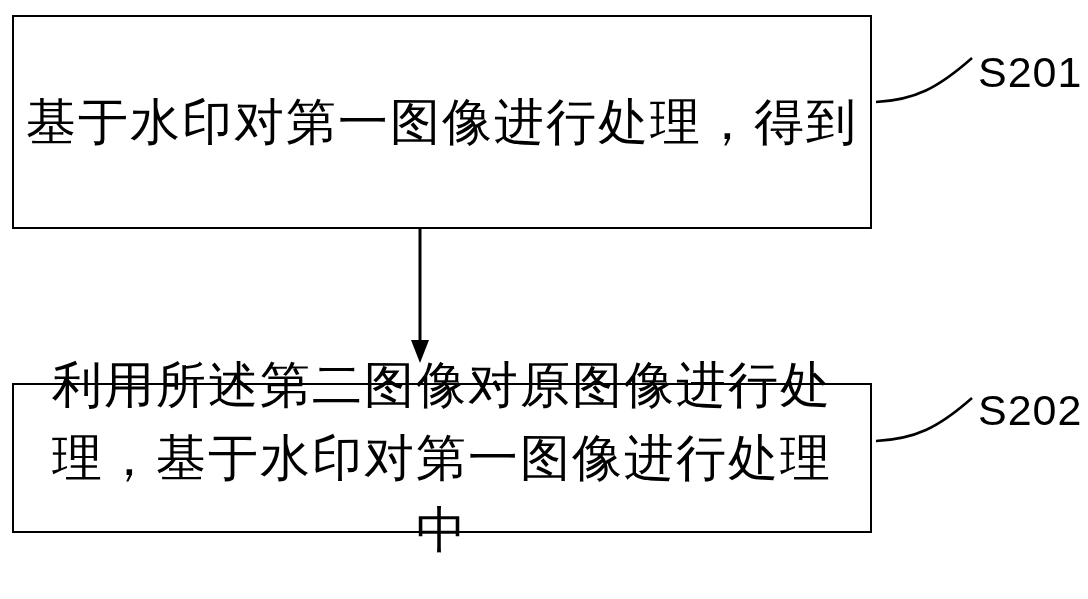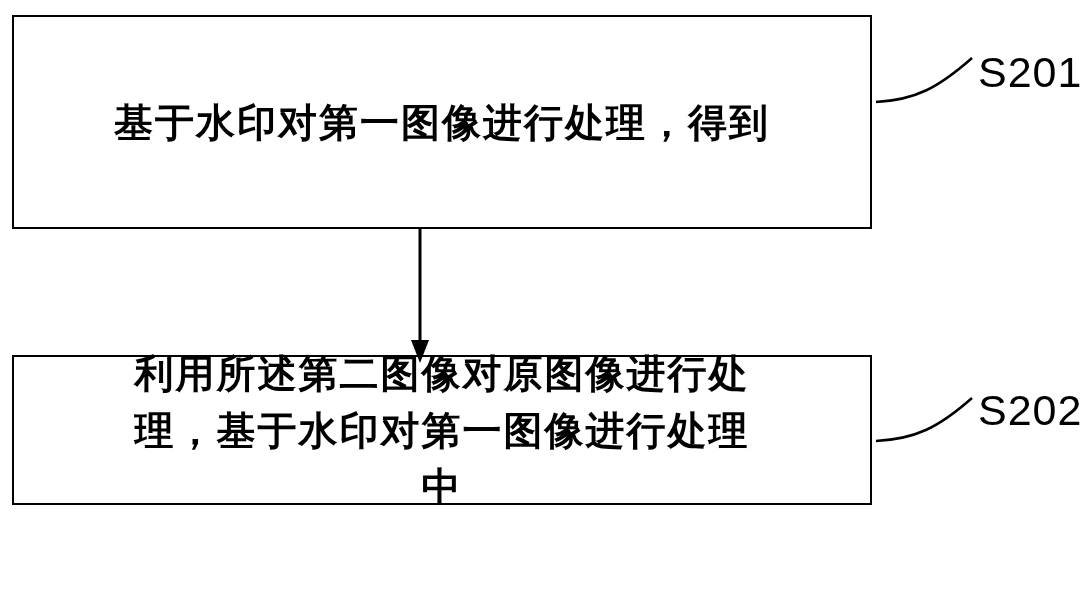--- a/index.html
+++ b/index.html
@@ -23,33 +23,32 @@
     background: #ffffff;
     box-sizing: border-box;
     display: flex;
     flex-direction: column;
     align-items: center;
     justify-content: center;
     text-align: center;
   }
   .flow-box .line {
     font-family: "DejaVu Serif", "Liberation Serif", serif;
-    font-size: 39px;
+    font-size: 50px;
     line-height: 1.45;
     color: #000000;
     letter-spacing: 2px;
     white-space: nowrap;
-    font-weight: bold;
   }
   #box-step-1 {
     top: 15px;
     height: 214px;
   }
   #box-step-2 {
-    top: 355px;
+    top: 383px;
     height: 150px;
   }
   .step-label {
     position: absolute;
     font-family: "Liberation Sans", "DejaVu Sans", sans-serif;
     font-size: 43px;
     color: #000000;
     letter-spacing: 1px;
   }
   #label-step-1 {

